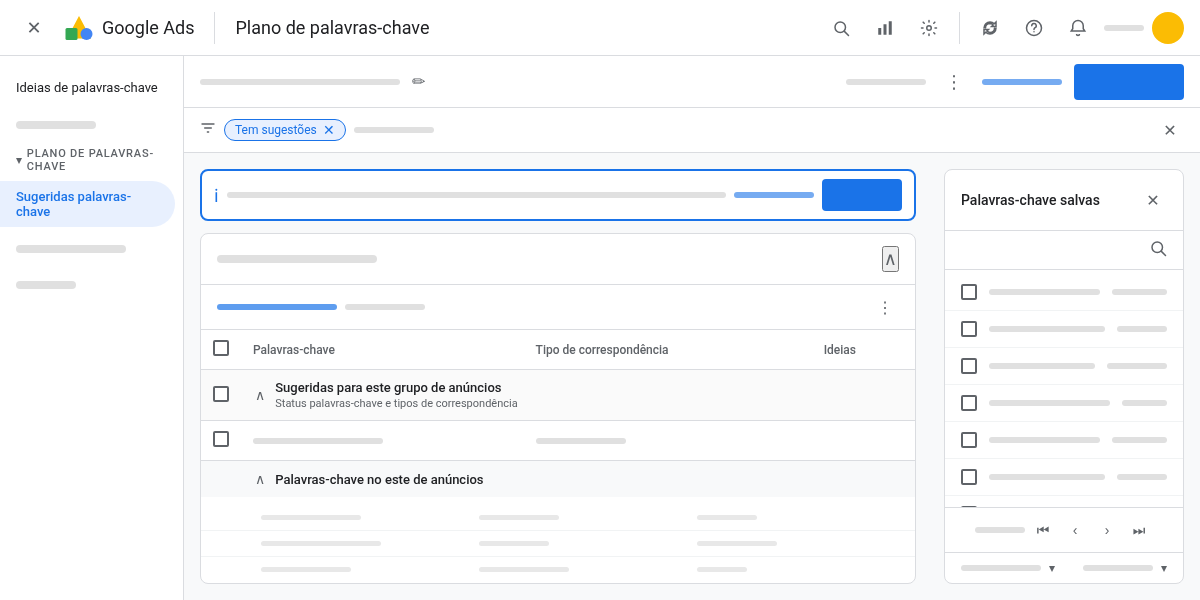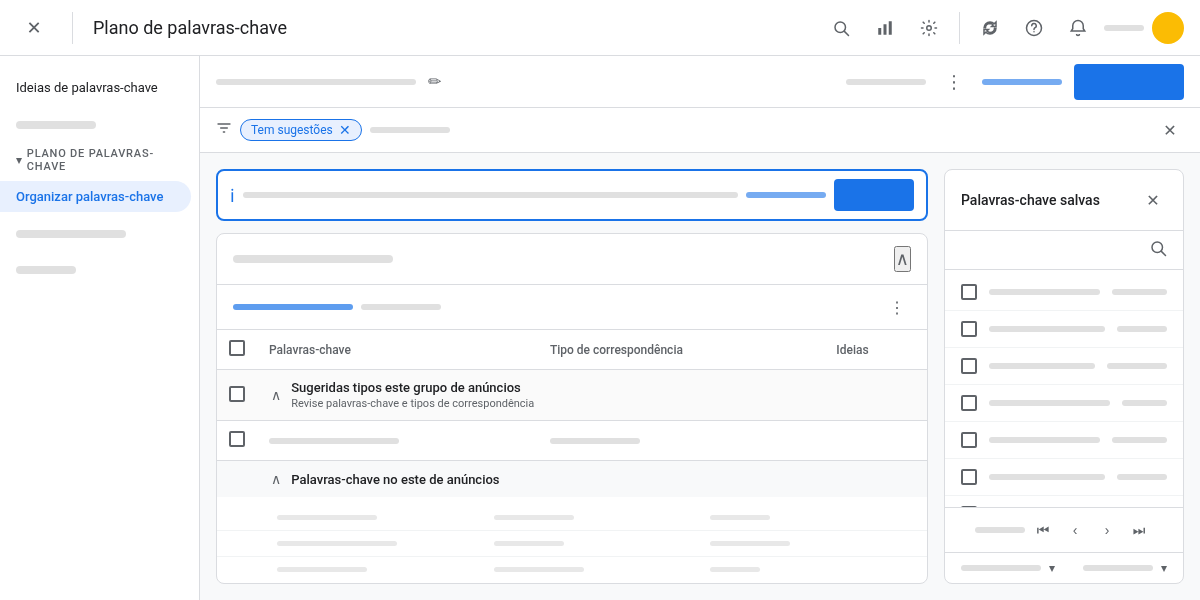--- a/index.html
+++ b/index.html
@@ -82,21 +82,21 @@
     }
 
     
     .layout {
       display: flex;
       height: calc(600px - 56px);
     }
 
     
     .sidebar {
-      width: 200px;
+      width: 184px;
       background: #fff;
       border-right: 1px solid #dadce0;
       padding: 16px 0;
       flex-shrink: 0;
       overflow-y: auto;
     }
     .sidebar-item {
       padding: 8px 16px;
       cursor: pointer;
       color: #202124;
@@ -448,21 +448,21 @@
       background: #e8e8e8;
       border-radius: 3px;
     }
 
     
     .right-panel {
       width: 240px;
       background: #fff;
       border: 1px solid #dadce0;
       border-radius: 8px;
-      margin-left: 16px;
+      margin-left: 28px;
       display: flex;
       flex-direction: column;
       flex-shrink: 0;
       overflow: hidden;
     }
     .right-panel-header {
       padding: 16px;
       display: flex;
       align-items: center;
       border-bottom: 1px solid #dadce0;
@@ -553,20 +553,29 @@
       align-items: center;
       justify-content: center;
       border-radius: 50%;
     }
   </style>
 </head>
 <body>
 
 <div class="topbar">
   <button class="topbar-icon-btn topbar-close">✕</button>
+  <div class="topbar-logo">
+
+    <svg class="logo-icon" viewBox="0 0 40 40">
+      <polygon points="20,4 36,34 4,34" fill="#fbbc04"></polygon>
+      <circle cx="30" cy="28" r="8" fill="#4285f4"></circle>
+      <rect x="2" y="20" width="16" height="16" rx="2" fill="#34a853"></rect>
+    </svg>
+    <span class="topbar-brand">Google Ads</span>
+  </div>
   <div class="topbar-divider"></div>
   <span class="topbar-title">Plano de palavras-chave</span>
   <div class="topbar-actions">
     <button class="topbar-icon-btn">
       <svg width="18" height="18" viewBox="0 0 24 24" fill="none">
           <circle cx="11" cy="11" r="7" stroke="#5f6368" stroke-width="2"></circle>
           <line x1="16.5" y1="16.5" x2="22" y2="22" stroke="#5f6368" stroke-width="2" stroke-linecap="round"></line>
         </svg>
     </button>
     <button class="topbar-icon-btn">
@@ -613,21 +622,21 @@
     <div class="sidebar-item">
       <span>Ideias de palavras-chave</span>
     </div>
     <div style="height:8px;"></div>
     <div class="sidebar-placeholder" style="width:80px;"></div>
     <div class="sidebar-section-header">
       <span style="font-size:12px;color:#5f6368;">▾</span>
       <span>Plano de palavras-chave</span>
     </div>
     <div class="sidebar-item active">
-      <span>Organizar palavras-chave</span>
+      <span>Sugeridas palavras-chave</span>
     </div>
     <div style="height:8px;"></div>
     <div class="sidebar-placeholder" style="width:110px;"></div>
     <div style="height:8px;"></div>
     <div class="sidebar-placeholder" style="width:60px;"></div>
   </div>
 
   <div class="main">
 
     <div class="content-header">
@@ -693,22 +702,22 @@
             <tbody>
 
               <tr class="section-row">
                 <td class="checkbox-cell">
                   <div class="cb"></div>
                 </td>
                 <td colspan="3">
                   <div style="display:flex;align-items:center;gap:8px;">
                     <button class="expand-btn">∧</button>
                     <div>
-                      <div class="section-label">Sugeridas tipos este grupo de anúncios</div>
-                      <div class="section-sub">Revise palavras-chave e tipos de correspondência</div>
+                      <div class="section-label">Sugeridas para este grupo de anúncios</div>
+                      <div class="section-sub">Status palavras-chave e tipos de correspondência</div>
                     </div>
                   </div>
                 </td>
               </tr>
 
               <tr>
                 <td class="checkbox-cell">
                   <div class="cb"></div>
                 </td>
                 <td>

